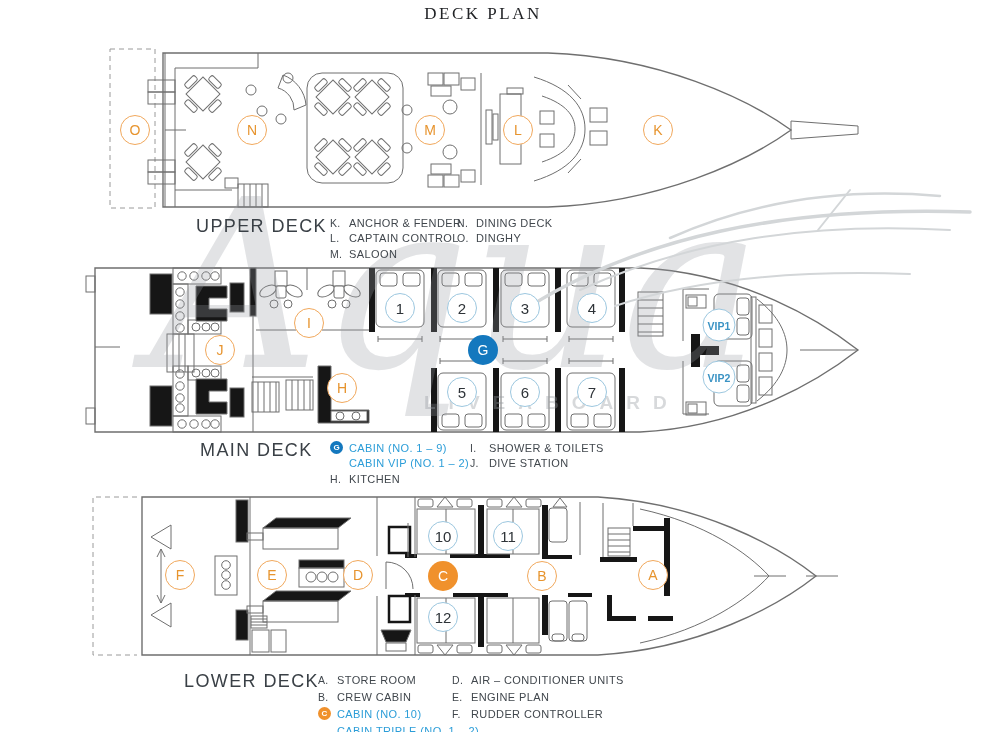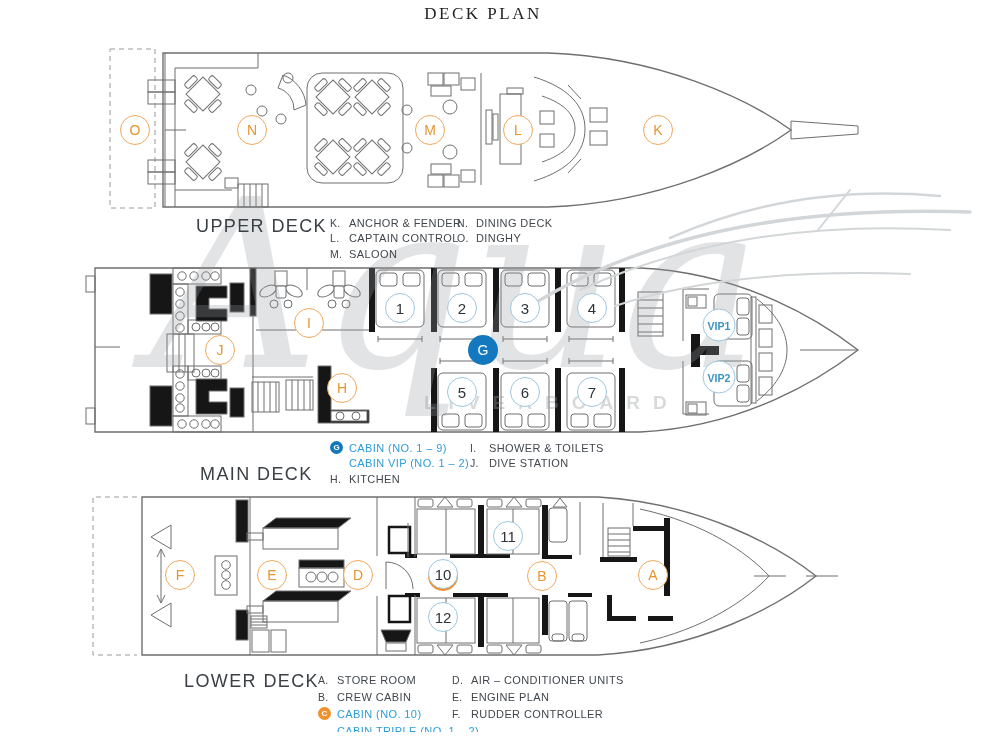--- a/index.html
+++ b/index.html
@@ -37,21 +37,21 @@
                font-size:8px;font-weight:bold;display:flex;align-items:center;justify-content:center;}
   .legend-icon.blue{background:var(--c-blue-fill);}
   .legend-icon.orange{background:var(--c-orange-fill);}
   #legend-upper .legend-col{width:127px;}
   #legend-main .legend-col{width:140px;}
   #legend-lower .legend-col{width:134px;}
   #legend-upper{left:330px;top:215px;}
   #legend-main{left:330px;top:440px;}
   #legend-lower{left:318px;top:671px;}
   #label-upper{left:196px;top:216px;}
-  #label-main{left:200px;top:464px;}
+  #label-main{left:200px;top:440px;}
   #label-lower{left:184px;top:671px;}
 </style>
 </head>
 <body>
 
 <div class="page">
 
   <div class="title">DECK PLAN</div>
 
   <svg class="deck" style="left:85px;top:40px" width="920" height="175" viewBox="85 40 920 175">
@@ -416,21 +416,21 @@
       <div class="marker blue-outline" style="left: 525px; top: 392px;">6</div>
       <div class="marker blue-outline" style="left: 592px; top: 392px;">7</div>
       <div class="marker vip" style="left: 719px; top: 325px;">VIP1</div>
       <div class="marker vip" style="left: 719px; top: 377px;">VIP2</div>
       <div class="marker orange-outline" style="left: 180px; top: 575px;">F</div>
       <div class="marker orange-outline" style="left: 272px; top: 575px;">E</div>
       <div class="marker orange-outline" style="left: 358px; top: 575px;">D</div>
       <div class="marker orange-filled" style="left: 443px; top: 576px;">C</div>
       <div class="marker orange-outline" style="left: 542px; top: 576px;">B</div>
       <div class="marker orange-outline" style="left: 653px; top: 575px;">A</div>
-      <div class="marker blue-outline" style="left: 443px; top: 536px; margin-top: 38px;">10</div>
+      <div class="marker blue-outline" style="left: 443px; top: 536px;">10</div>
       <div class="marker blue-outline" style="left: 508px; top: 536px;">11</div>
       <div class="marker blue-outline" style="left: 443px; top: 617px;">12</div>
     </div>
 
   <div class="deck-label" id="label-upper">UPPER DECK</div>
   <div class="legend" id="legend-upper">
       <div class="legend-col">
         <div class="legend-row">
           <span class="legend-key">K.</span>
           <span class="legend-text">ANCHOR &amp; FENDER</span>

